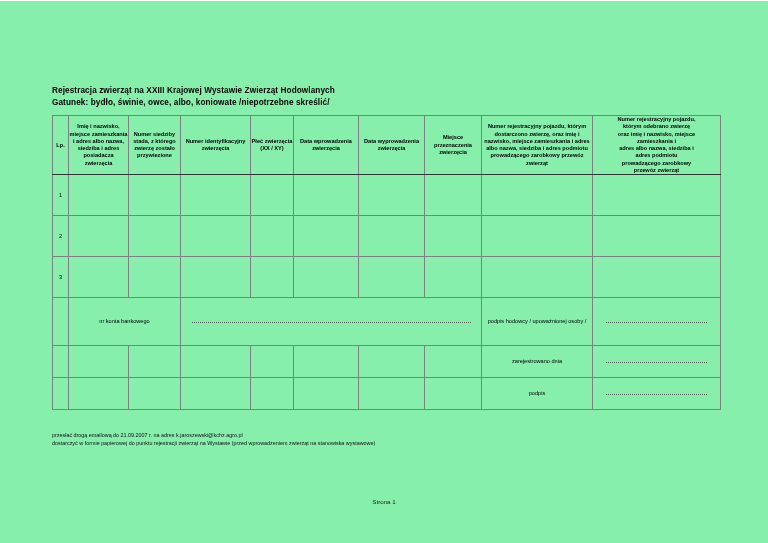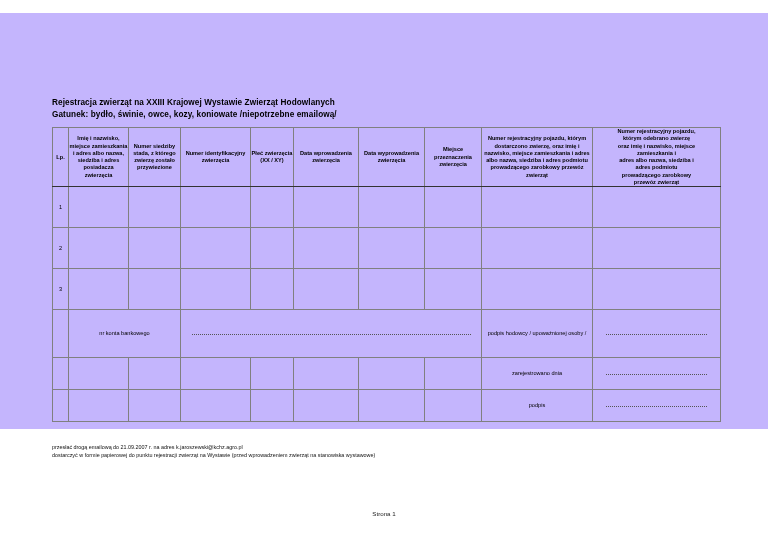--- a/index.html
+++ b/index.html
@@ -13,24 +13,24 @@
     height: 543px;
     font-family: "Liberation Sans", sans-serif;
     color: #000000;
     position: relative;
     overflow: hidden;
   }
 
   .page {
     position: absolute;
     left: 0;
-    top: 13px;
+    top: 1px;
     width: 768px;
-    height: 416px;
-    background: #c4b5fd;
+    height: 543px;
+    background: #86efac;
   }
 
   
   .title-block {
     position: absolute;
     left: 52px;
     top: 84px;
     width: 670px;
   }
   .title-line {
@@ -137,21 +137,21 @@
     color: #222222;
   }
 </style>
 </head>
 <body>
 
 <div class="page">
 
   <div class="title-block">
     <div class="title-line">Rejestracja zwierząt na XXIII Krajowej Wystawie Zwierząt Hodowlanych</div>
-    <div class="title-line">Gatunek: bydło, świnie, owce, kozy, koniowate /niepotrzebne emailową/</div>
+    <div class="title-line">Gatunek: bydło, świnie, owce, albo, koniowate /niepotrzebne skreślić/</div>
   </div>
 
   <table class="form-table">
     <colgroup>
       <col style="width:16px">
       <col style="width:60px">
       <col style="width:52px">
       <col style="width:70px">
       <col style="width:43px">
       <col style="width:65px">

